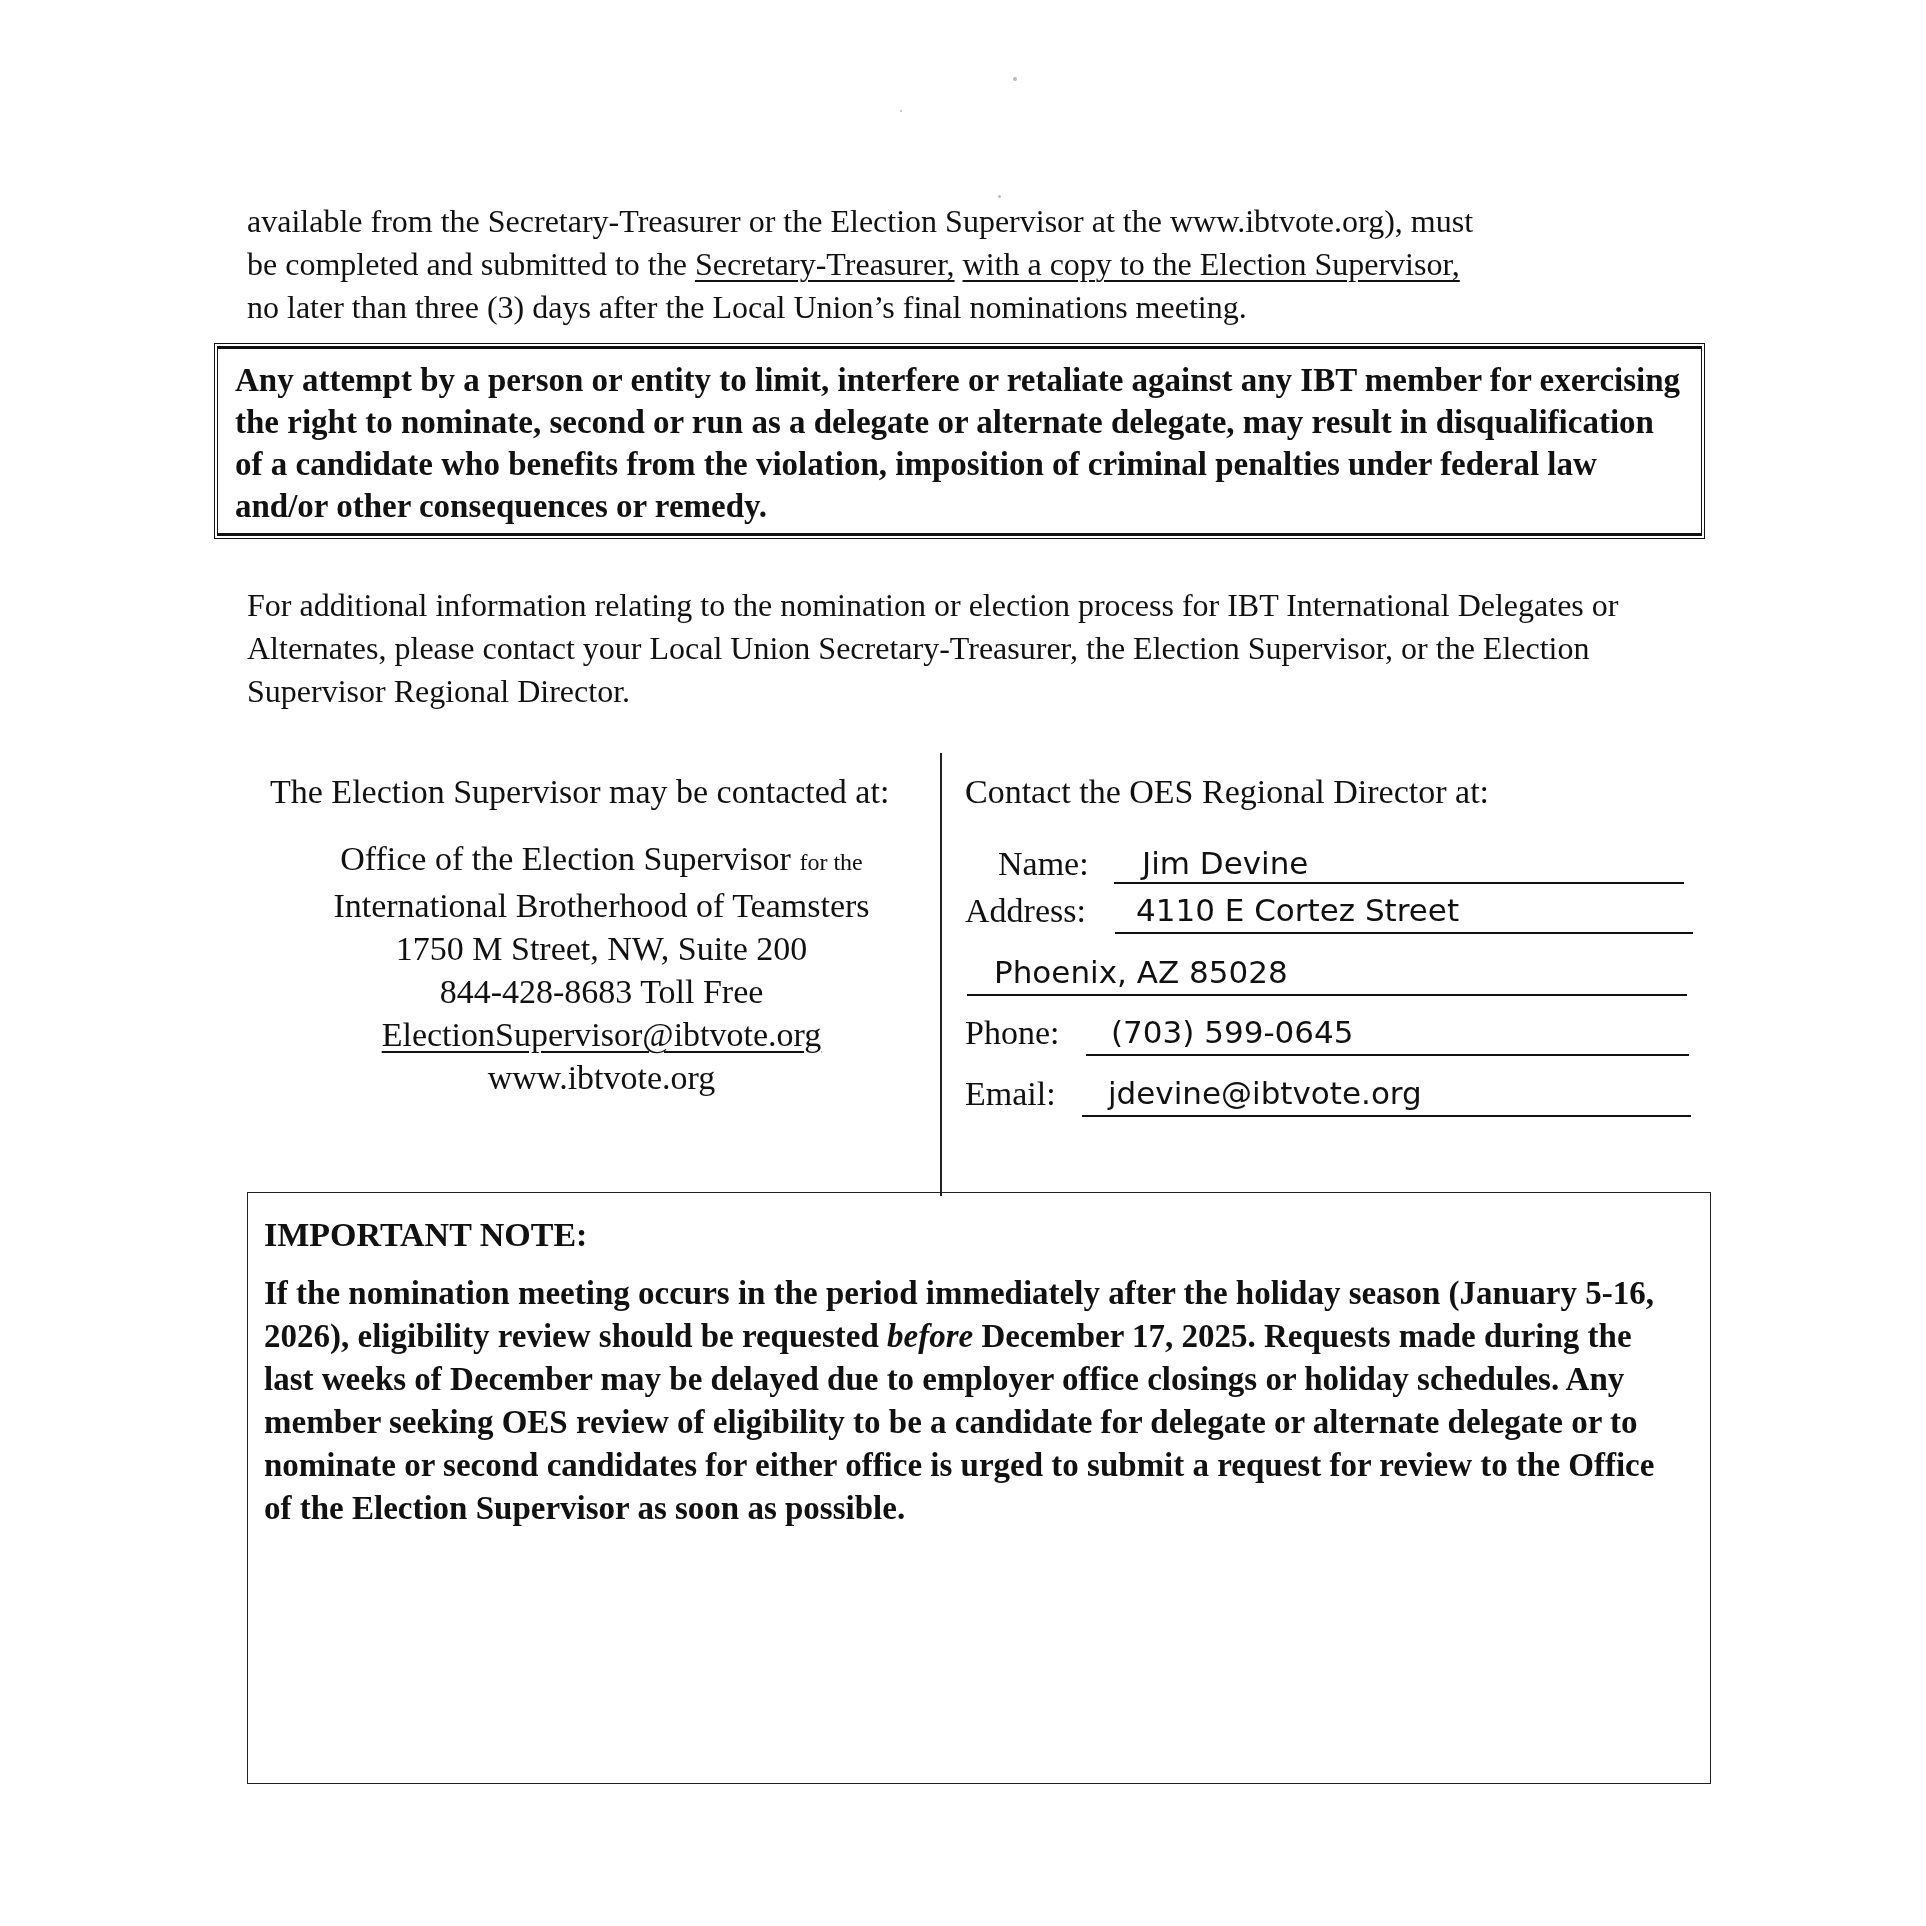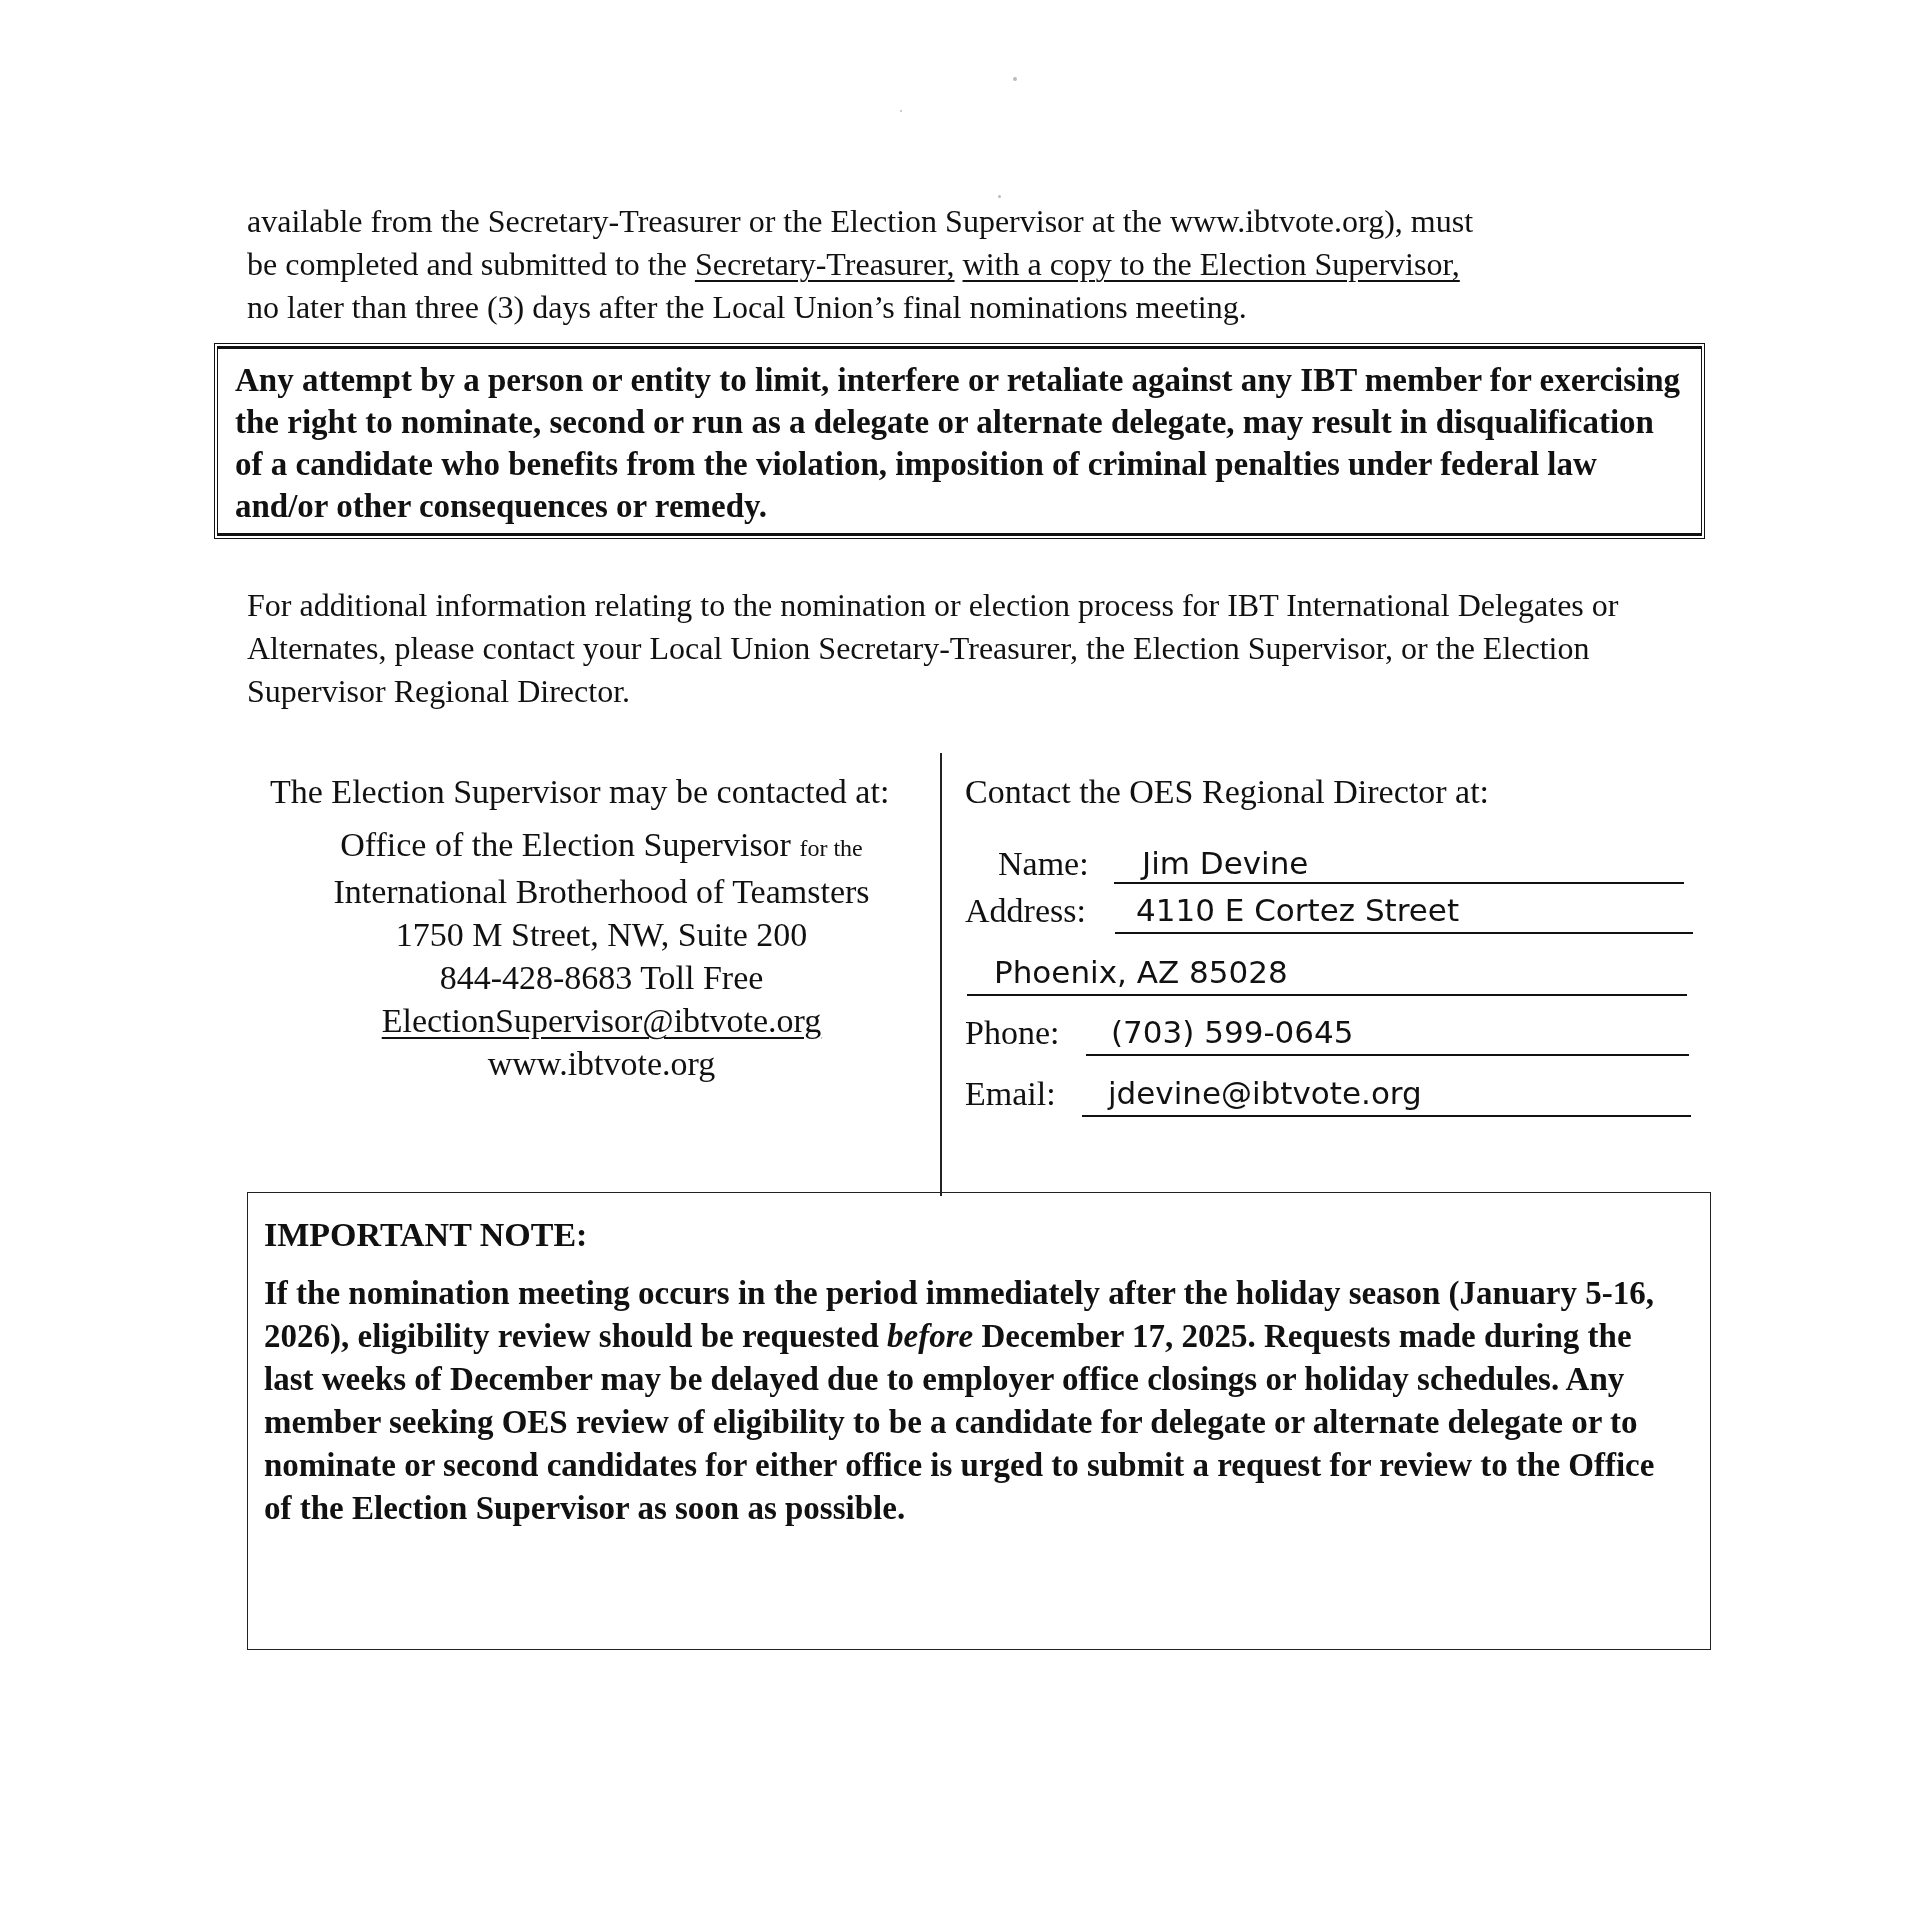--- a/index.html
+++ b/index.html
@@ -16,33 +16,33 @@
   #warning-box::before { content:""; position:absolute; left:2.3px; top:2.3px; right:2.3px; bottom:2.3px;
       border:3.5px solid #111; border-left-width:0.8px; border-right-width:1.2px; pointer-events:none; }
   #warning-text { position:absolute; left:20px; top:15.4px; right:15.4px;
       font-weight:bold; font-size:33px; line-height:42px; }
 
   #additional { left:247px; top:584px; width:1487px; }
 
   #divider { left:940px; top:753px; width:1.5px; height:443px; background:#222; }
 
   #contact-left { left:270px; top:770px; width:663px; font-size:34px; line-height:43px; }
-  #contact-left .lead { margin-bottom:10px; }
+  #contact-left .lead { margin-bottom:24px; }
   #contact-left .addr { text-align:center; font-size:34px; line-height:43px; }
   #contact-left .small { font-size:24px; }
 
   #contact-right { left:965px; top:770px; width:732px; }
   .r-head { font-size:34px; line-height:43px; }
   .field-row { position:absolute; left:0; height:46px; width:728px; }
   .field-label { position:absolute; left:0; top:0; font-size:34px; line-height:43px; }
   .field-line { position:absolute; height:1.9px; background:#111; }
   .field-val { position:absolute; top:1.5px; font-family:"DejaVu Sans", "Liberation Sans", sans-serif;
       font-size:31px; line-height:39px; }
 
-  #note-box { left:247px; top:1192px; width:1464px; height:458px;
+  #note-box { left:247px; top:1192px; width:1464px; height:592px;
       border:1.9px solid #222; box-sizing:border-box;padding-left:33px; }
   #note-title { position:absolute; left:16px; top:21px; font-weight:bold; font-size:34px; line-height:42px; }
   #note-text { position:absolute; left:16px; top:79px; right:23px;
       font-weight:bold; font-size:33px; line-height:43px; }
 
   .speck { position:absolute; width:3.9px; height:3.9px; border-radius:50%; background:#bbb; }
 </style>
 </head>
 <body>
 

